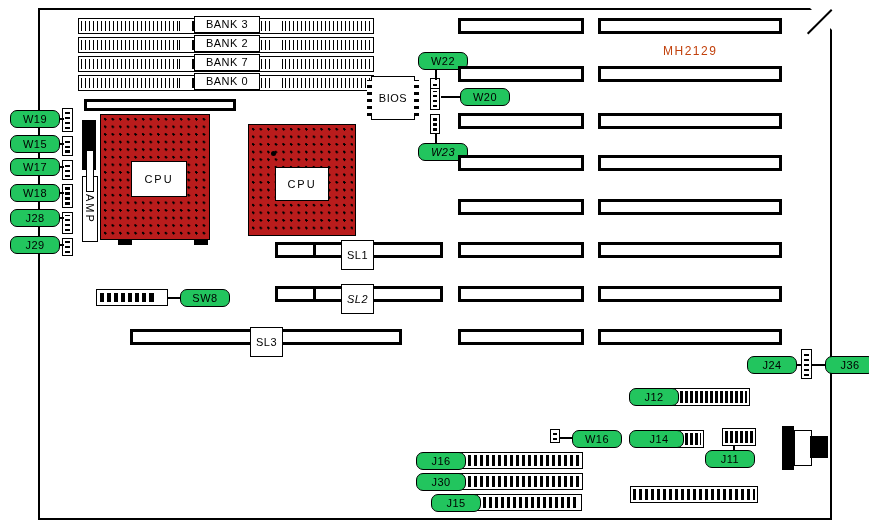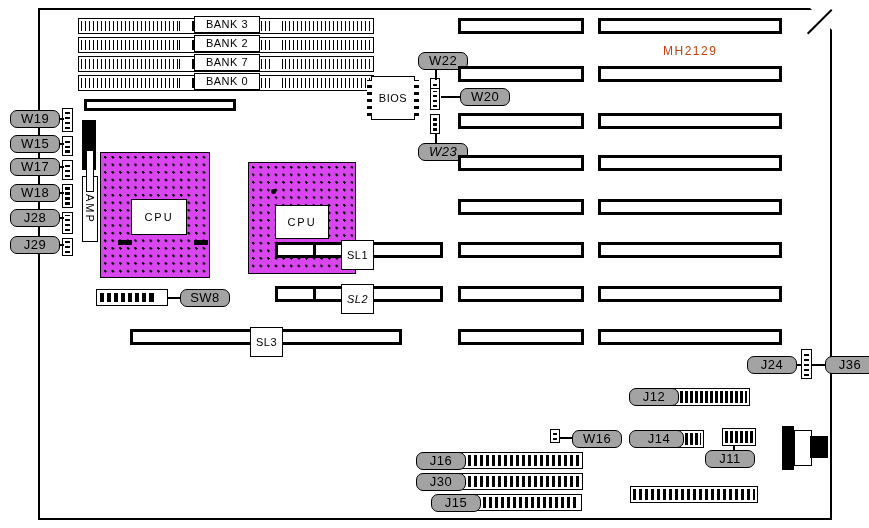--- a/index.html
+++ b/index.html
@@ -35,29 +35,29 @@
 
   
   .banklabel{
     position:absolute;border:1.5px solid #000;background:#fff;
     font-size:11px;line-height:13px;text-align:center;padding:1px 4px;
     letter-spacing:.5px;
   }
 
   
   .callout{
-    position:absolute;border:1.5px solid #000;background:#a3a3a3;border-radius:7px;
-    font-size:13px;line-height:12px;text-align:center;padding:2px 5px;white-space:nowrap;
+    position:absolute;border:1.5px solid #000;background:#22c55e;border-radius:7px;
+    font-size:11px;line-height:12px;text-align:center;padding:2px 5px;white-space:nowrap;
     letter-spacing:.5px;
   }
   .lead{position:absolute;background:#000;height:1.5px;}
   .leadv{position:absolute;background:#000;width:1.5px;}
 
   
-  .cpu{position:absolute;border:1.5px solid #000;background:#d946ef;box-sizing:border-box;margin-top:38px;}
+  .cpu{position:absolute;border:1.5px solid #000;background:#b91c1c;box-sizing:border-box;}
   .cpu .pins{
     position:absolute;left:2px;right:2px;top:2px;bottom:2px;
     background:
       radial-gradient(circle at 2.2px 2.2px, #000 1.15px, rgba(0,0,0,0) 1.3px);
     background-size:7.6px 7.6px;
   }
   .cpu .center{
     position:absolute;border:1.5px solid #000;background:#fff;
     display:flex;align-items:center;justify-content:center;
     font-size:11px;letter-spacing:2px;

